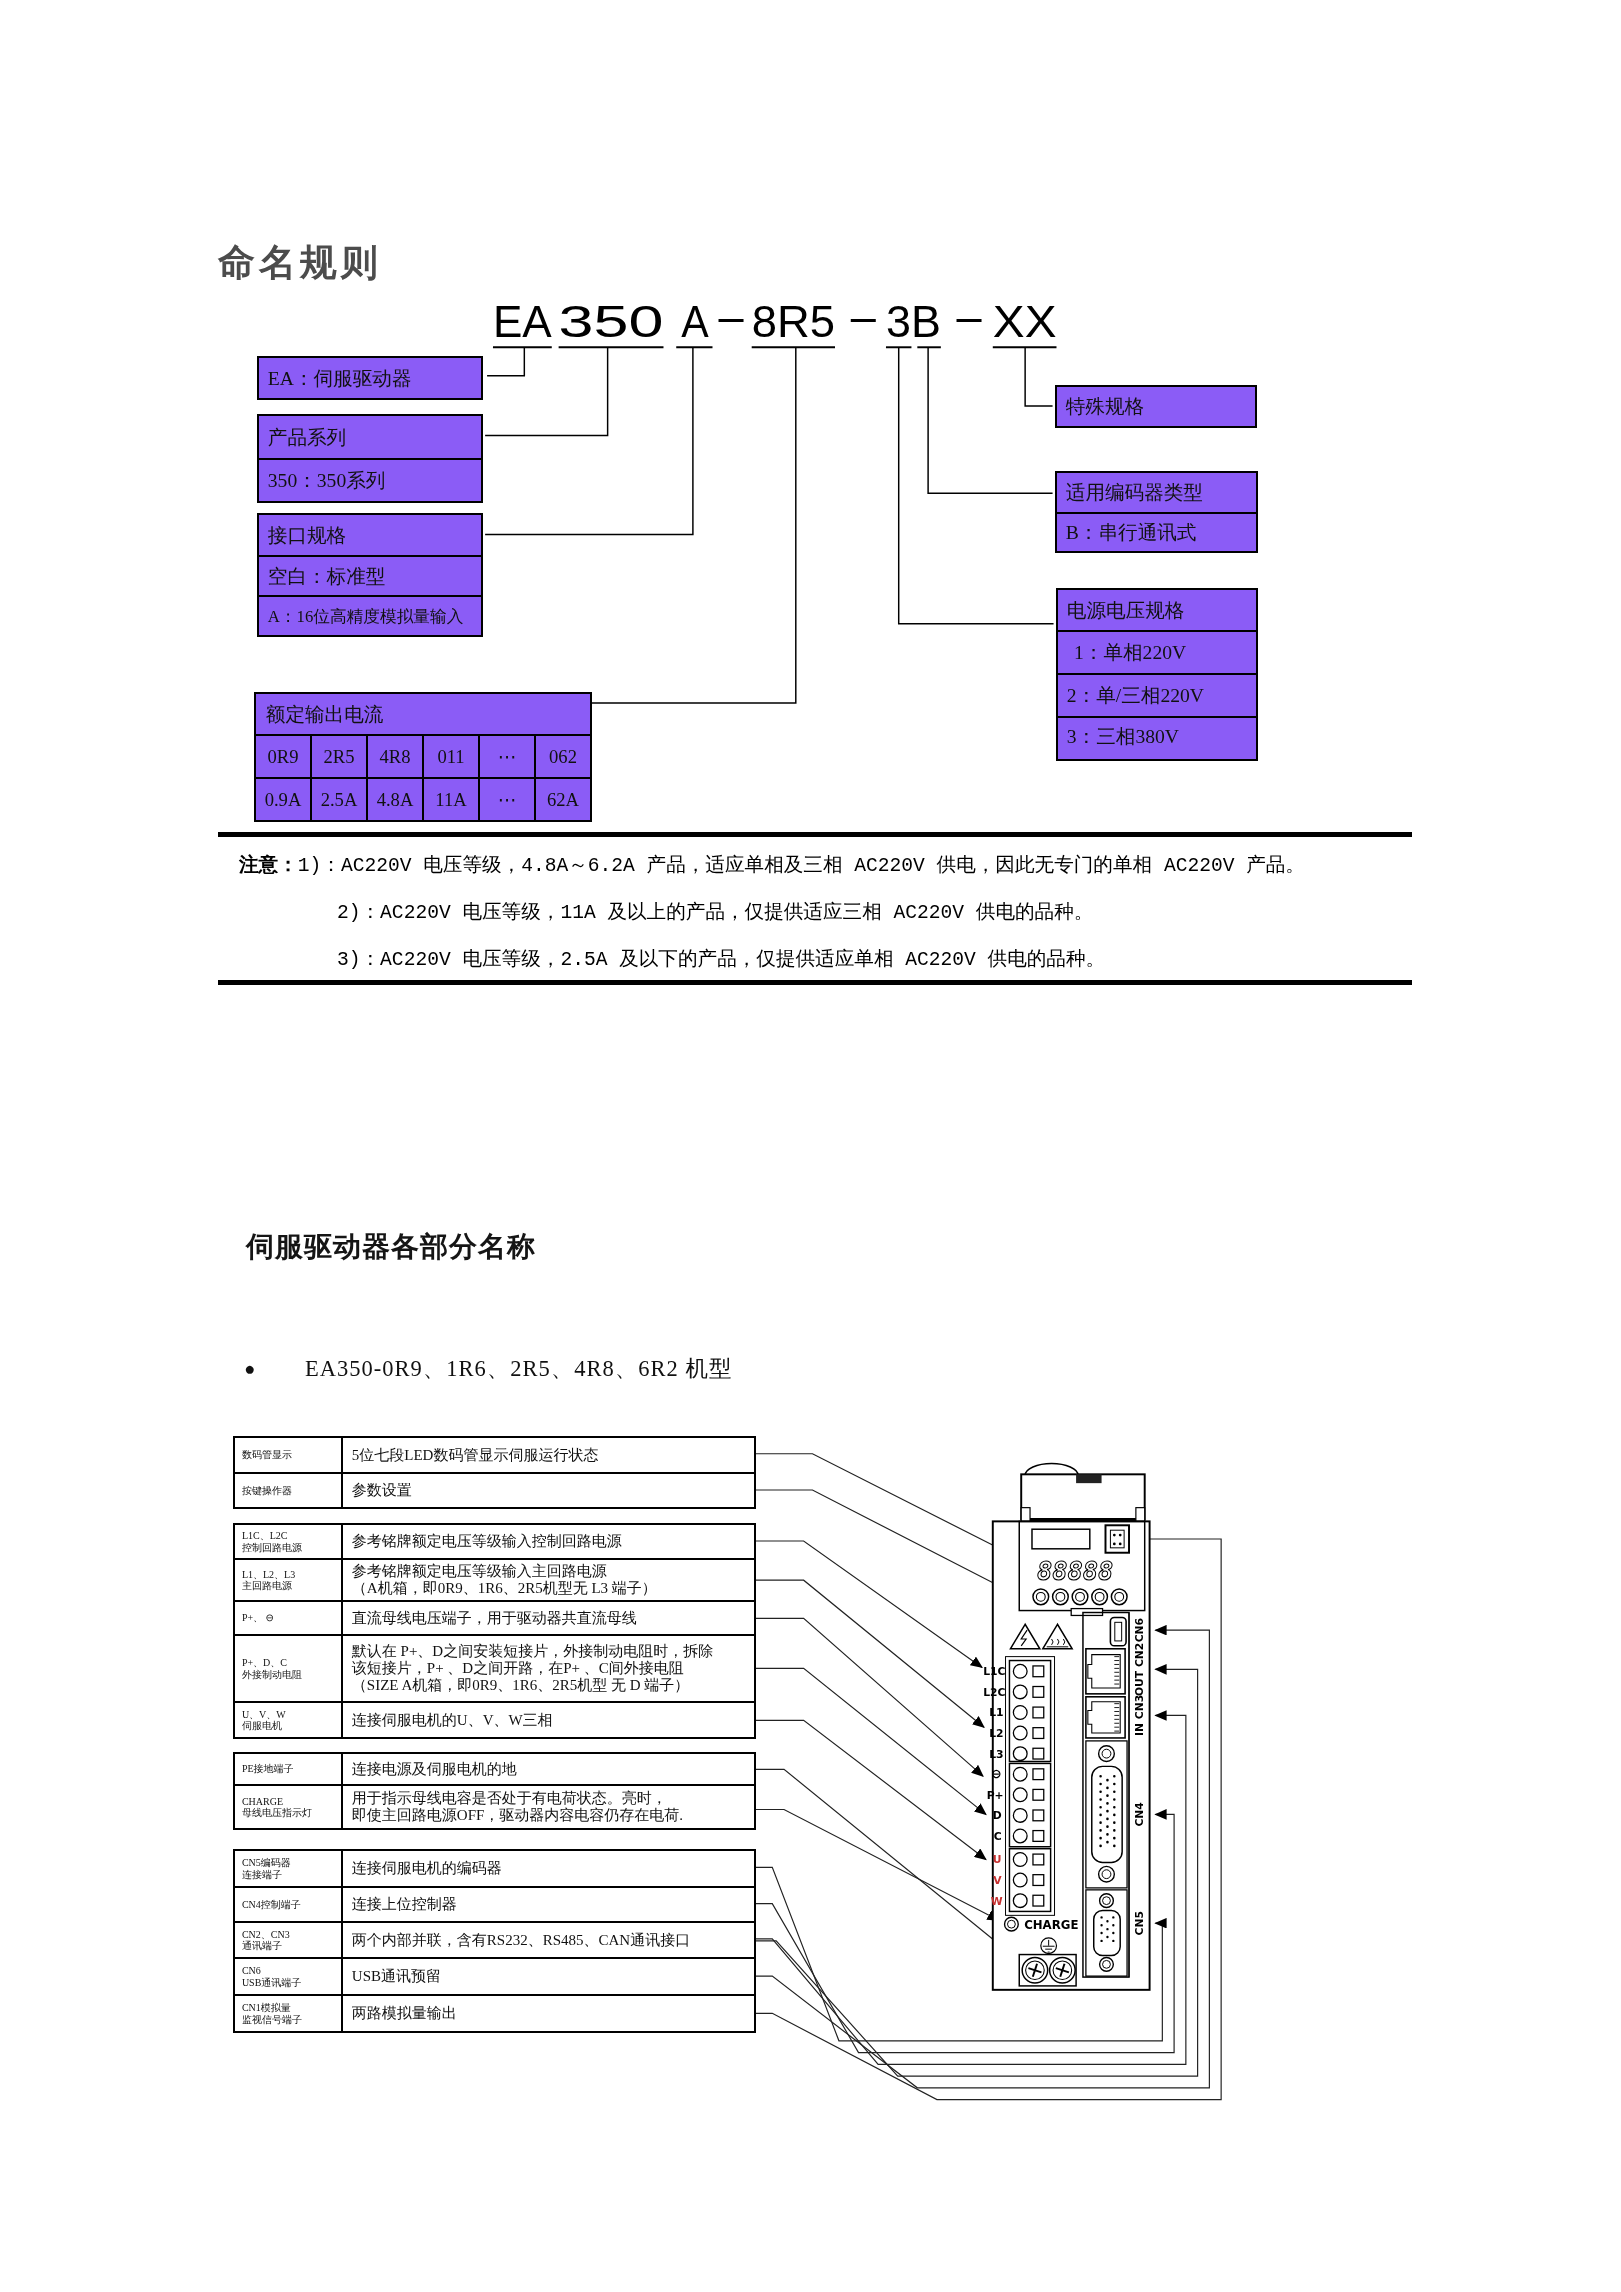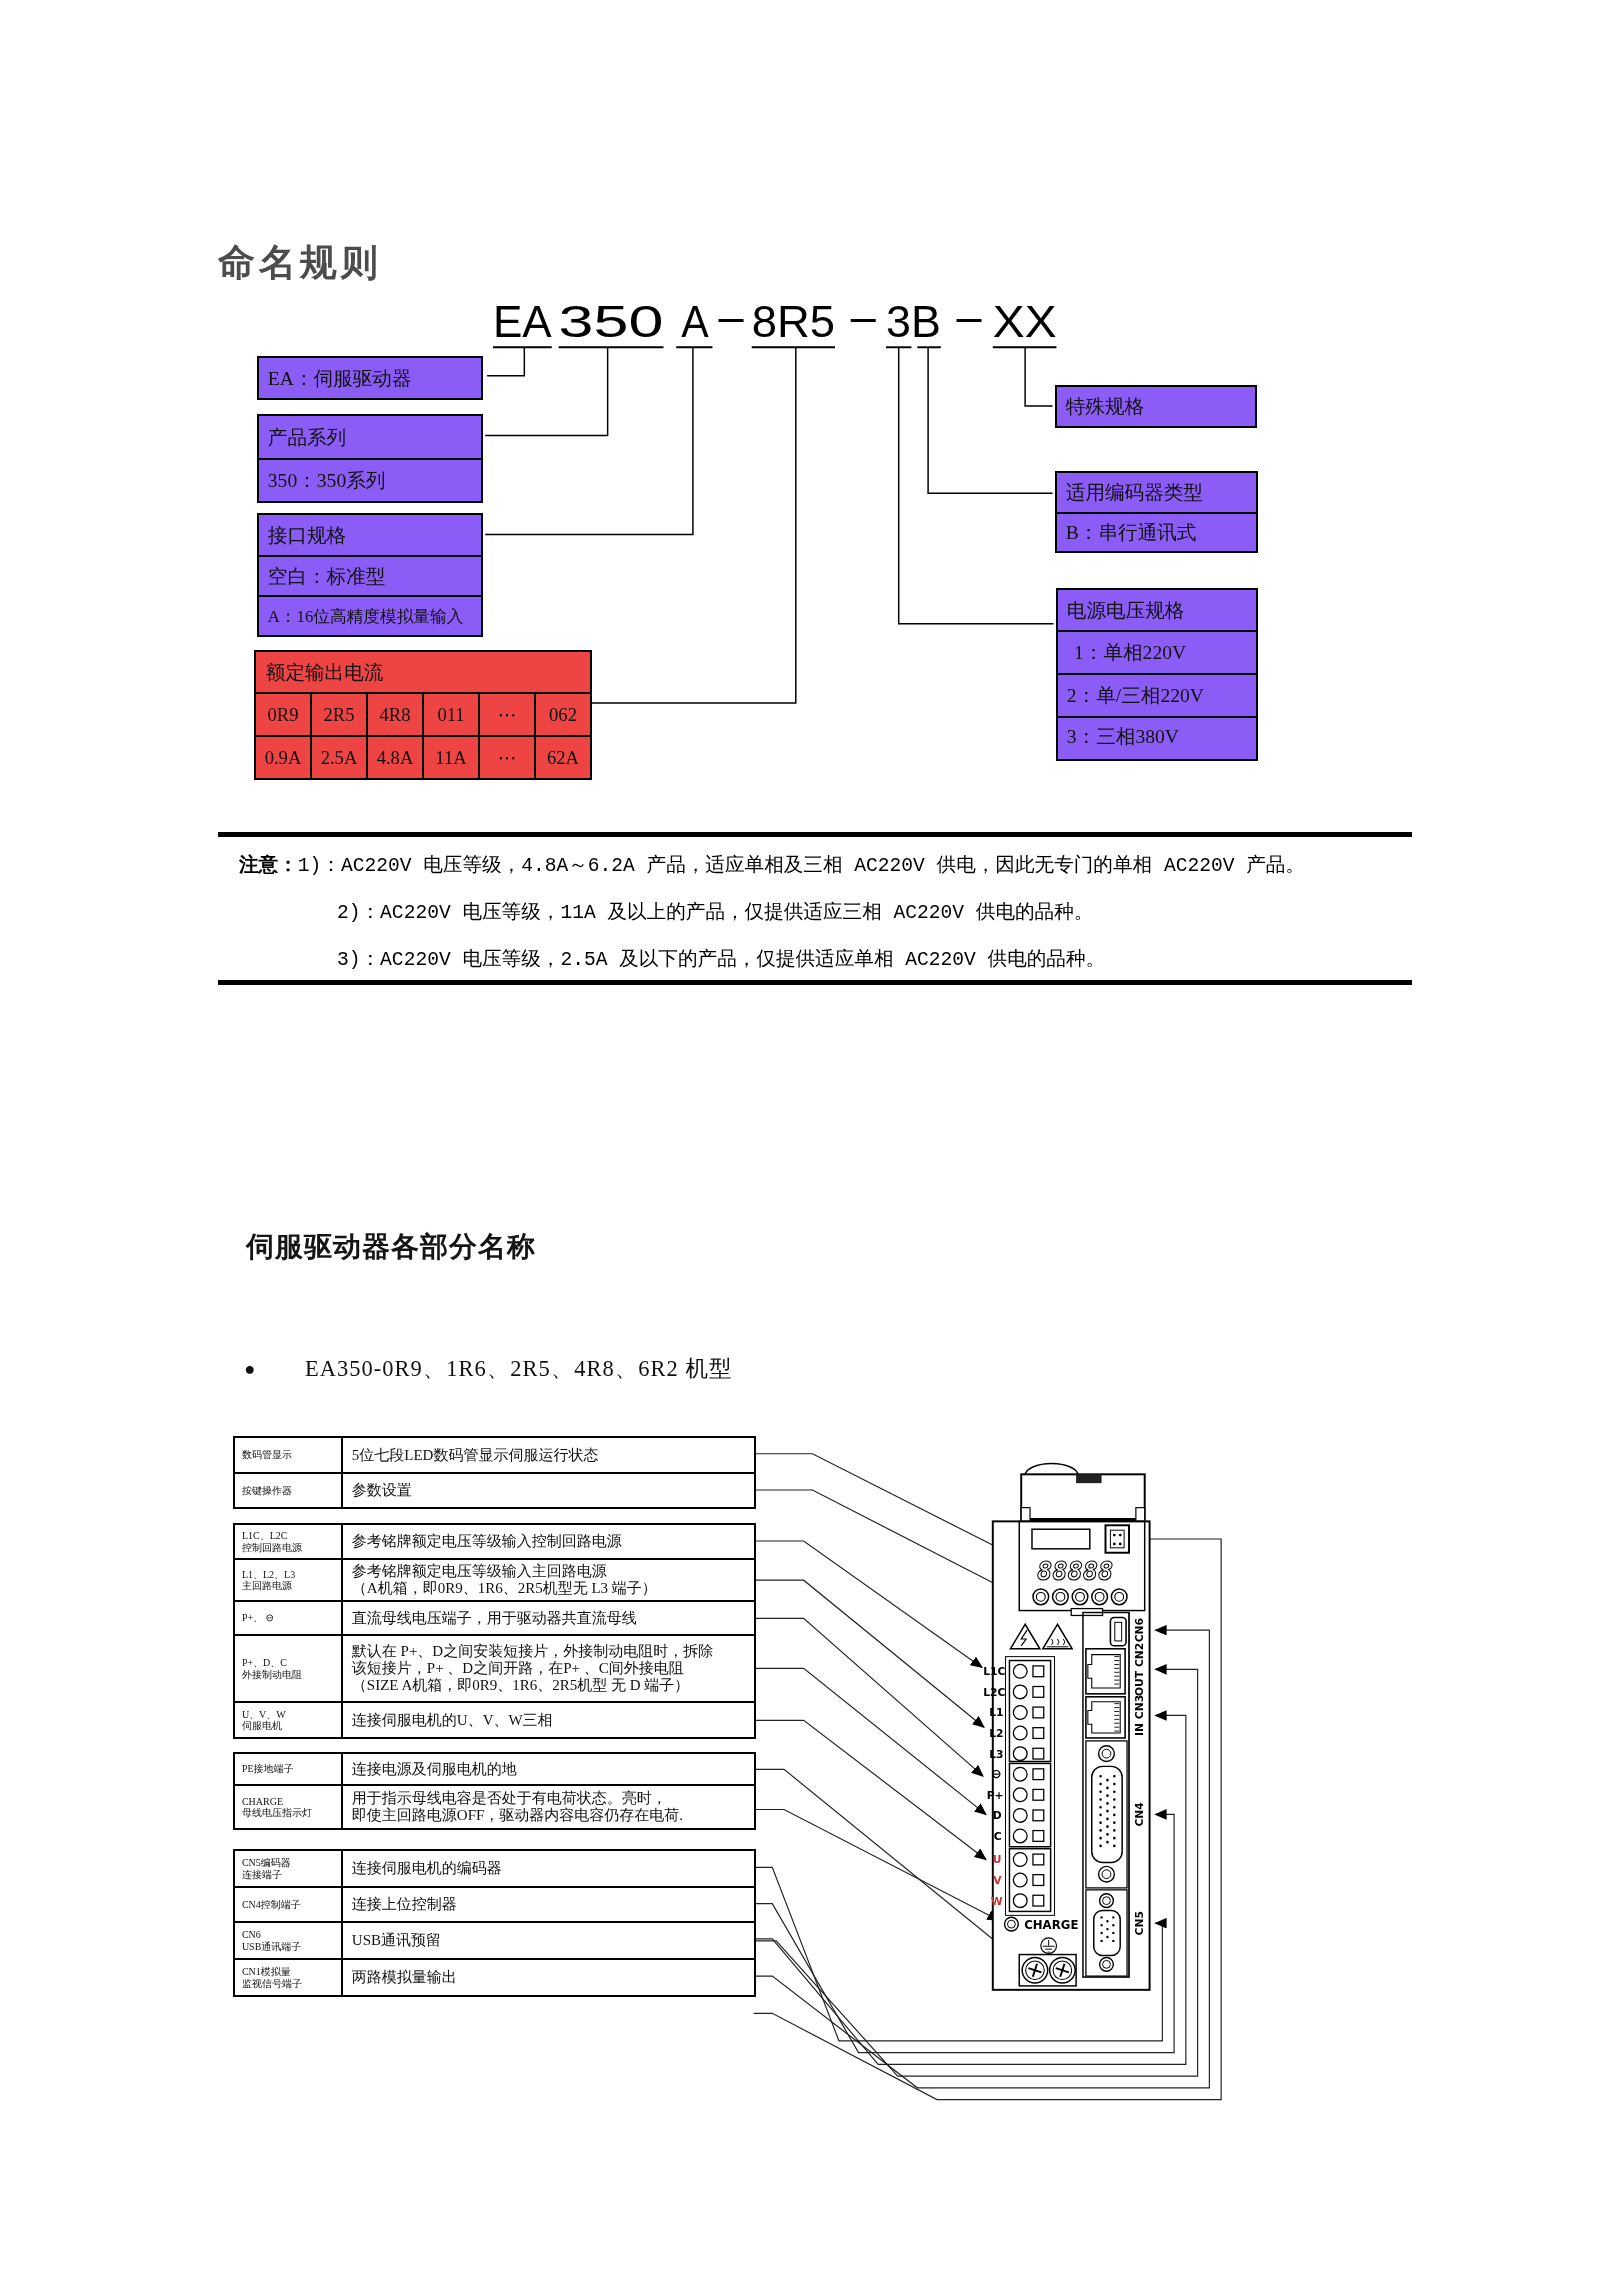--- a/index.html
+++ b/index.html
@@ -7,21 +7,21 @@
         font-family:"Liberation Serif",serif;color:#111;}
   .abs{position:absolute;}
   #title{font-family:"Liberation Sans",sans-serif;font-weight:bold;font-size:37px;
          color:#4c4c4c;letter-spacing:3.9px;margin-top:24px;}
   #sec2-title{font-family:"Liberation Sans",sans-serif;font-weight:bold;font-size:28px;color:#151515;letter-spacing:1px;}
   .nbox{position:absolute;border:2px solid #000;background:#8b5cf6;box-sizing:border-box;}
   .nbox .row{display:flex;align-items:center;padding-left:8.8px;font-size:19.6px;
              border-top:2px solid #000;box-sizing:border-box;white-space:nowrap;}
   .nbox .row:first-child{border-top:none;}
   .small{font-size:16.7px !important;}
-  table.ctab{border-collapse:collapse;background:#ef4444;}
+  table.ctab{border-collapse:collapse;background:#8b5cf6;margin-top:42px;}
   table.ctab th,table.ctab td{border:2px solid #000;font-weight:normal;}
   table.ctab th{height:38px;text-align:left;padding-left:9.8px;font-size:19.6px;}
   table.ctab td{height:39px;width:52px;text-align:center;font-size:18.6px;}
   table.ptab{border-collapse:collapse;background:#fff;position:absolute;table-layout:fixed;}
   table.ptab td{border:2px solid #000;vertical-align:middle;box-sizing:border-box;
                 white-space:pre-line;line-height:1.12;}
   table.ptab td.term{width:108px;font-size:10px;padding:1px 2px 1px 6.9px;}
   table.ptab td.desc{width:413px;font-size:15px;padding:1px 2px 1px 8.8px;}
   .note-line{font-family:Liberation Mono, monospace;font-size:19.6px;color:#000;white-space:nowrap;text-align:center;}
   .note-label{font-weight:bold;}
@@ -414,20 +414,25 @@
         <tr>
       <td class="term" style="height:37px;">CN5编码器
 连接端子</td>
       <td class="desc">连接伺服电机的编码器</td>
     </tr>
     <tr>
       <td class="term" style="height:35px;">CN4控制端子</td>
       <td class="desc">连接上位控制器</td>
     </tr>
     <tr>
+      <td class="term" style="height:36px;">CN2、CN3
+通讯端子</td>
+      <td class="desc">两个内部并联，含有RS232、RS485、CAN通讯接口</td>
+    </tr>
+    <tr>
       <td class="term" style="height:37px;">CN6
 USB通讯端子</td>
       <td class="desc">USB通讯预留</td>
     </tr>
     <tr>
       <td class="term" style="height:37px;">CN1模拟量
 监视信号端子</td>
       <td class="desc">两路模拟量输出</td>
     </tr>
   </tbody>

